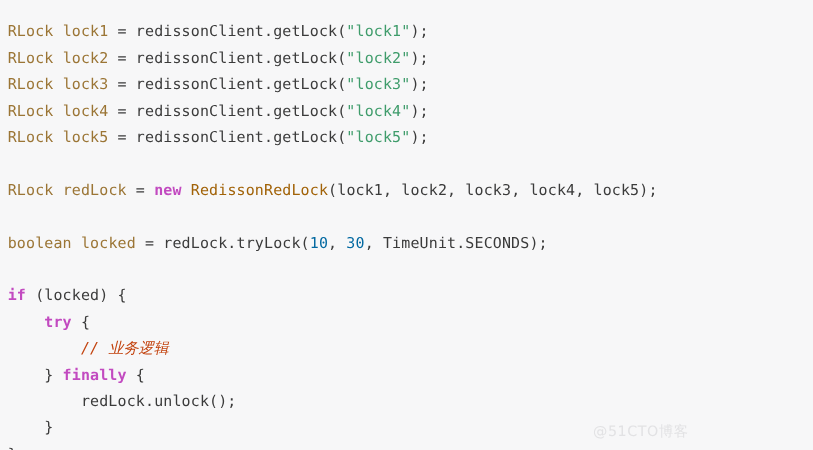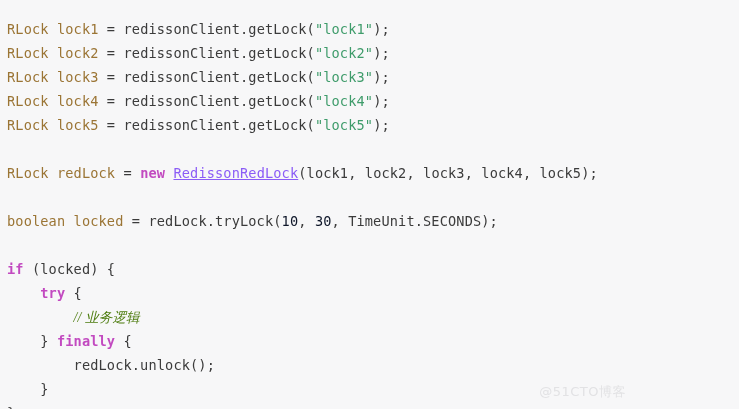--- a/index.html
+++ b/index.html
@@ -39,28 +39,27 @@
     white-space: pre;
     color: #3b3b3b;
   }
   .code-line.blank {
     color: transparent;
   }
   
   .t-default { color: #3b3b3b; }
   .t-type    { color: #9b7535; }
   .t-var     { color: #9b7535; }
-  .t-number  { color: #0f172a; }
+  .t-number  { color: #0369a1; }
   .t-keyword { color: #c24ac0; font-weight: bold; }
-  .t-class   { color: #8b5cf6; text-decoration: underline; }
+  .t-class   { color: #a16207; }
   .t-string  { color: #3f9c6b; }
   .t-comment {
-    color: #4d7c0f;
+    color: #c2410c;
     font-style: italic;
-    font-family: Liberation Serif, serif;
   }
 
   #watermark {
     position: absolute;
     right: 12px;
     bottom: 8px;
     font-family: "DejaVu Sans", "Liberation Sans", sans-serif;
     font-size: 13px;
     color: #e2e2e4;
     letter-spacing: 0.5px;

